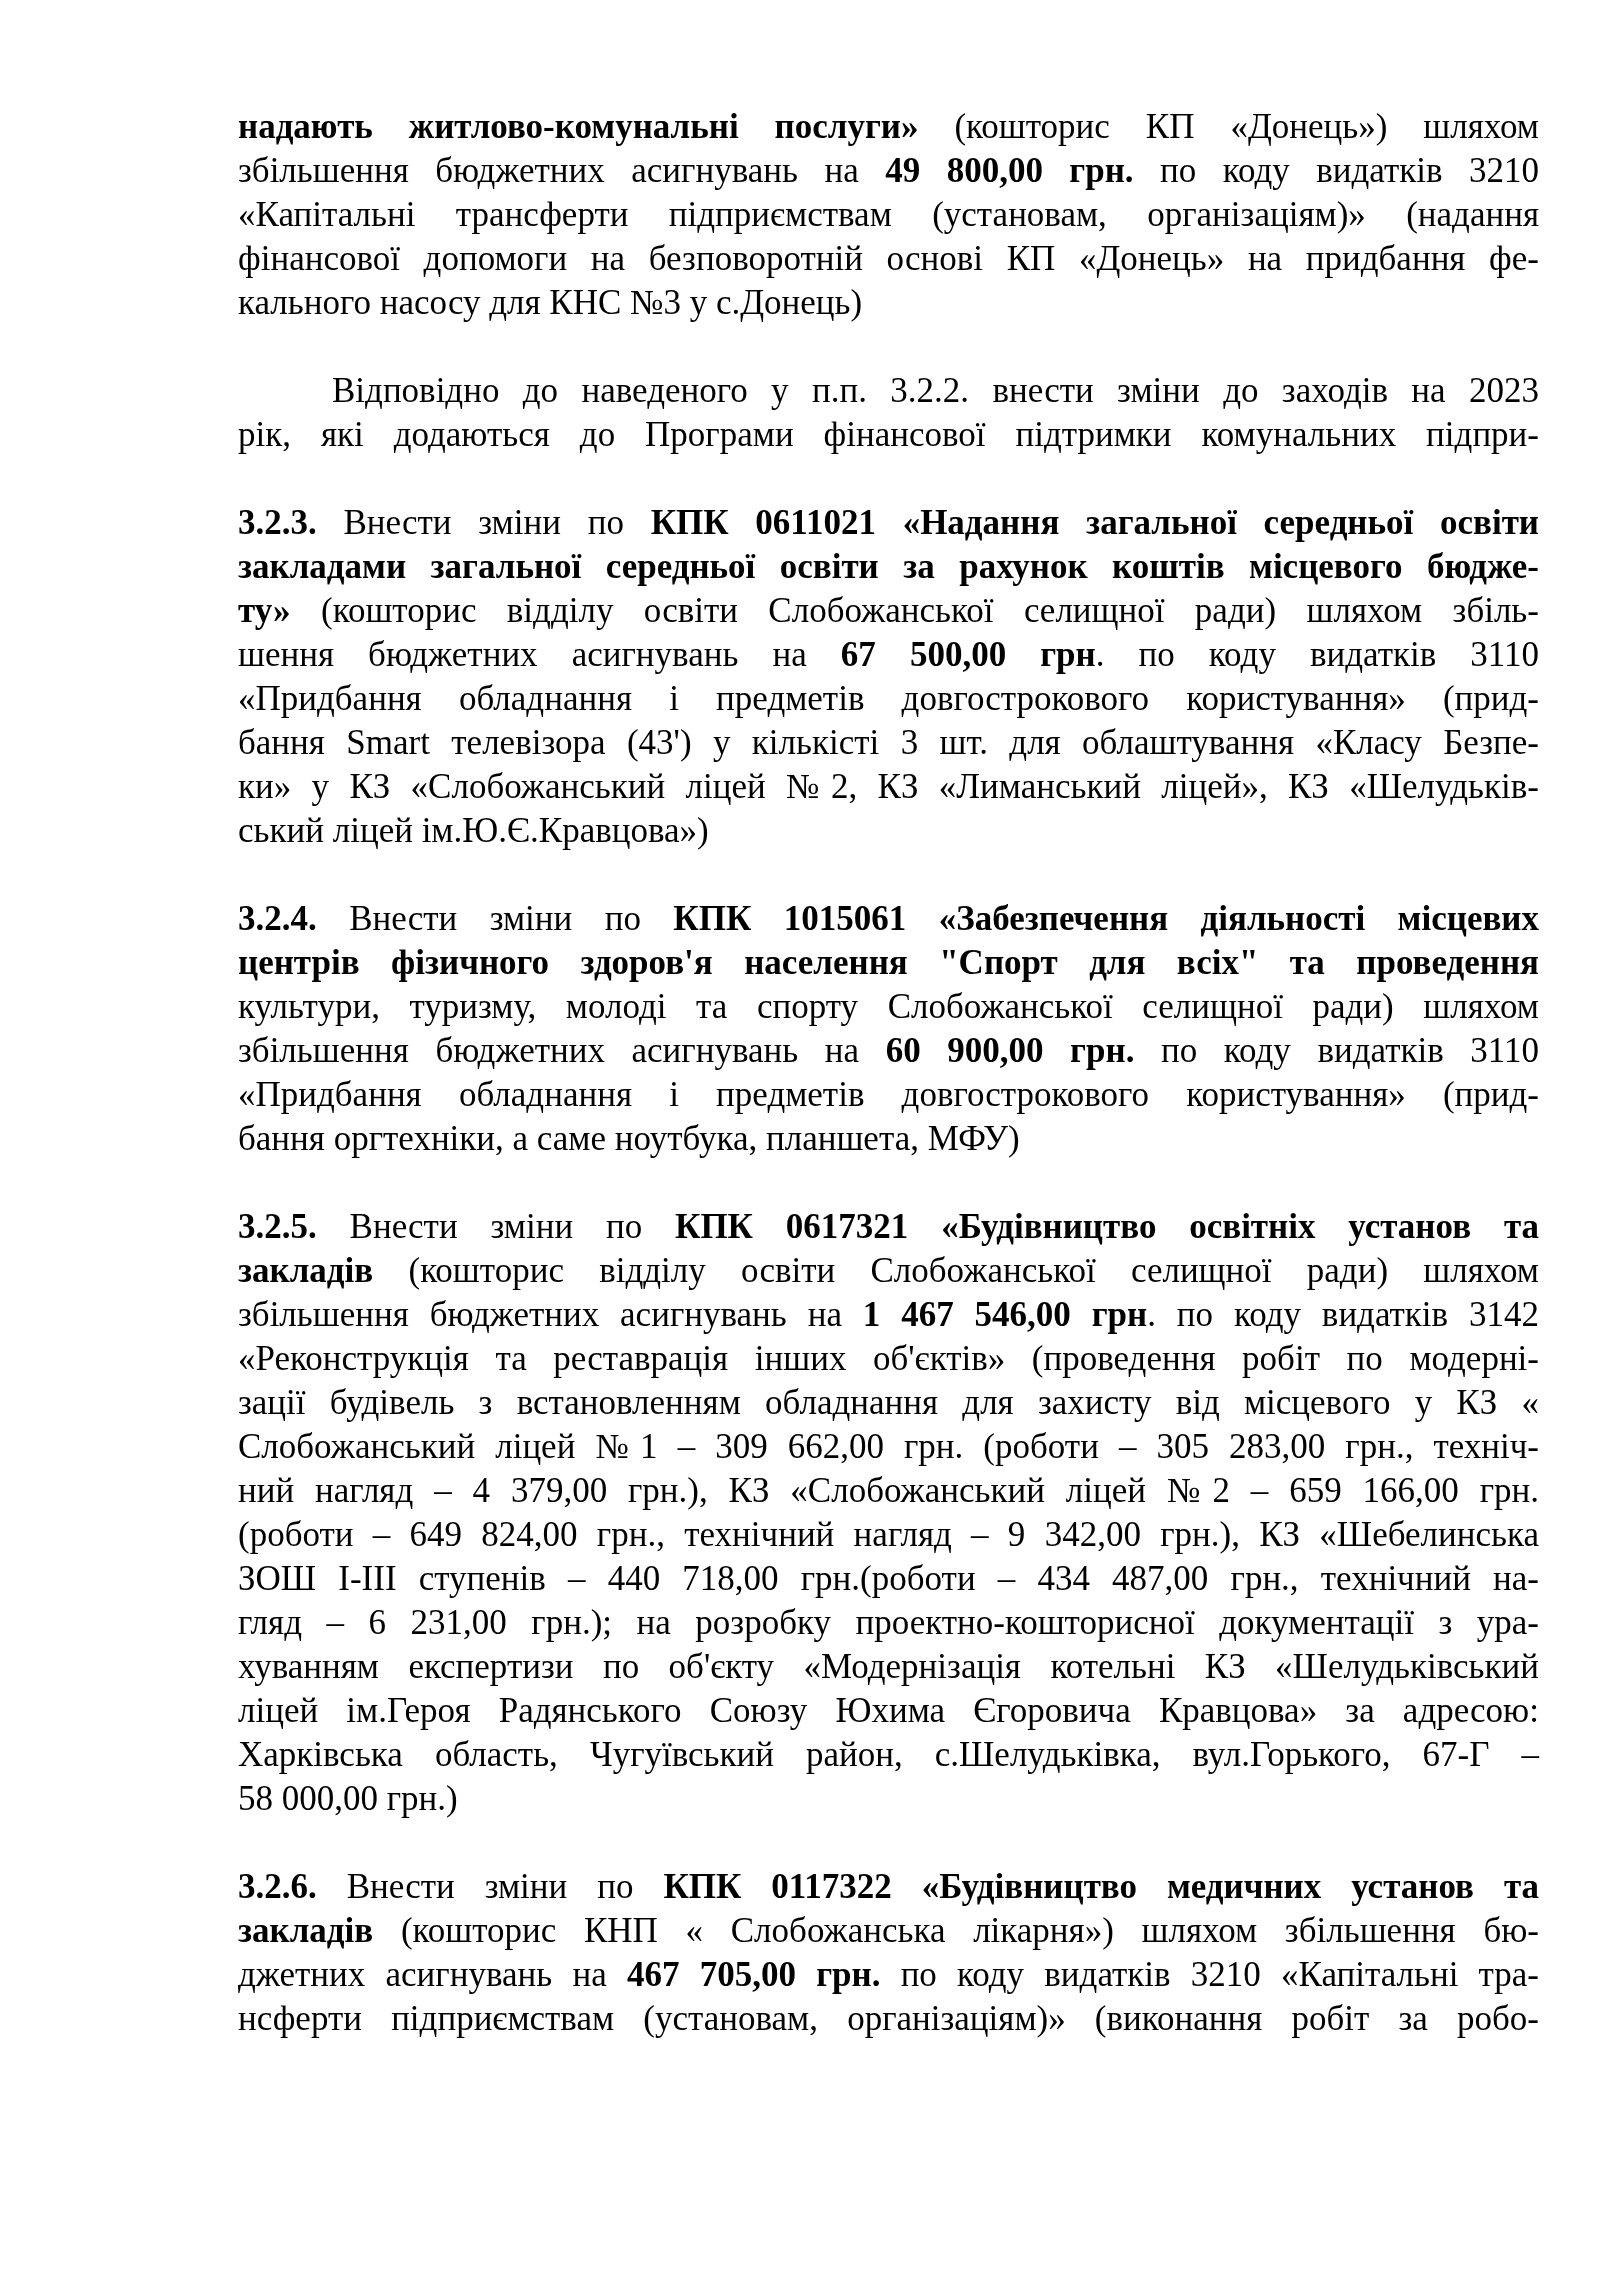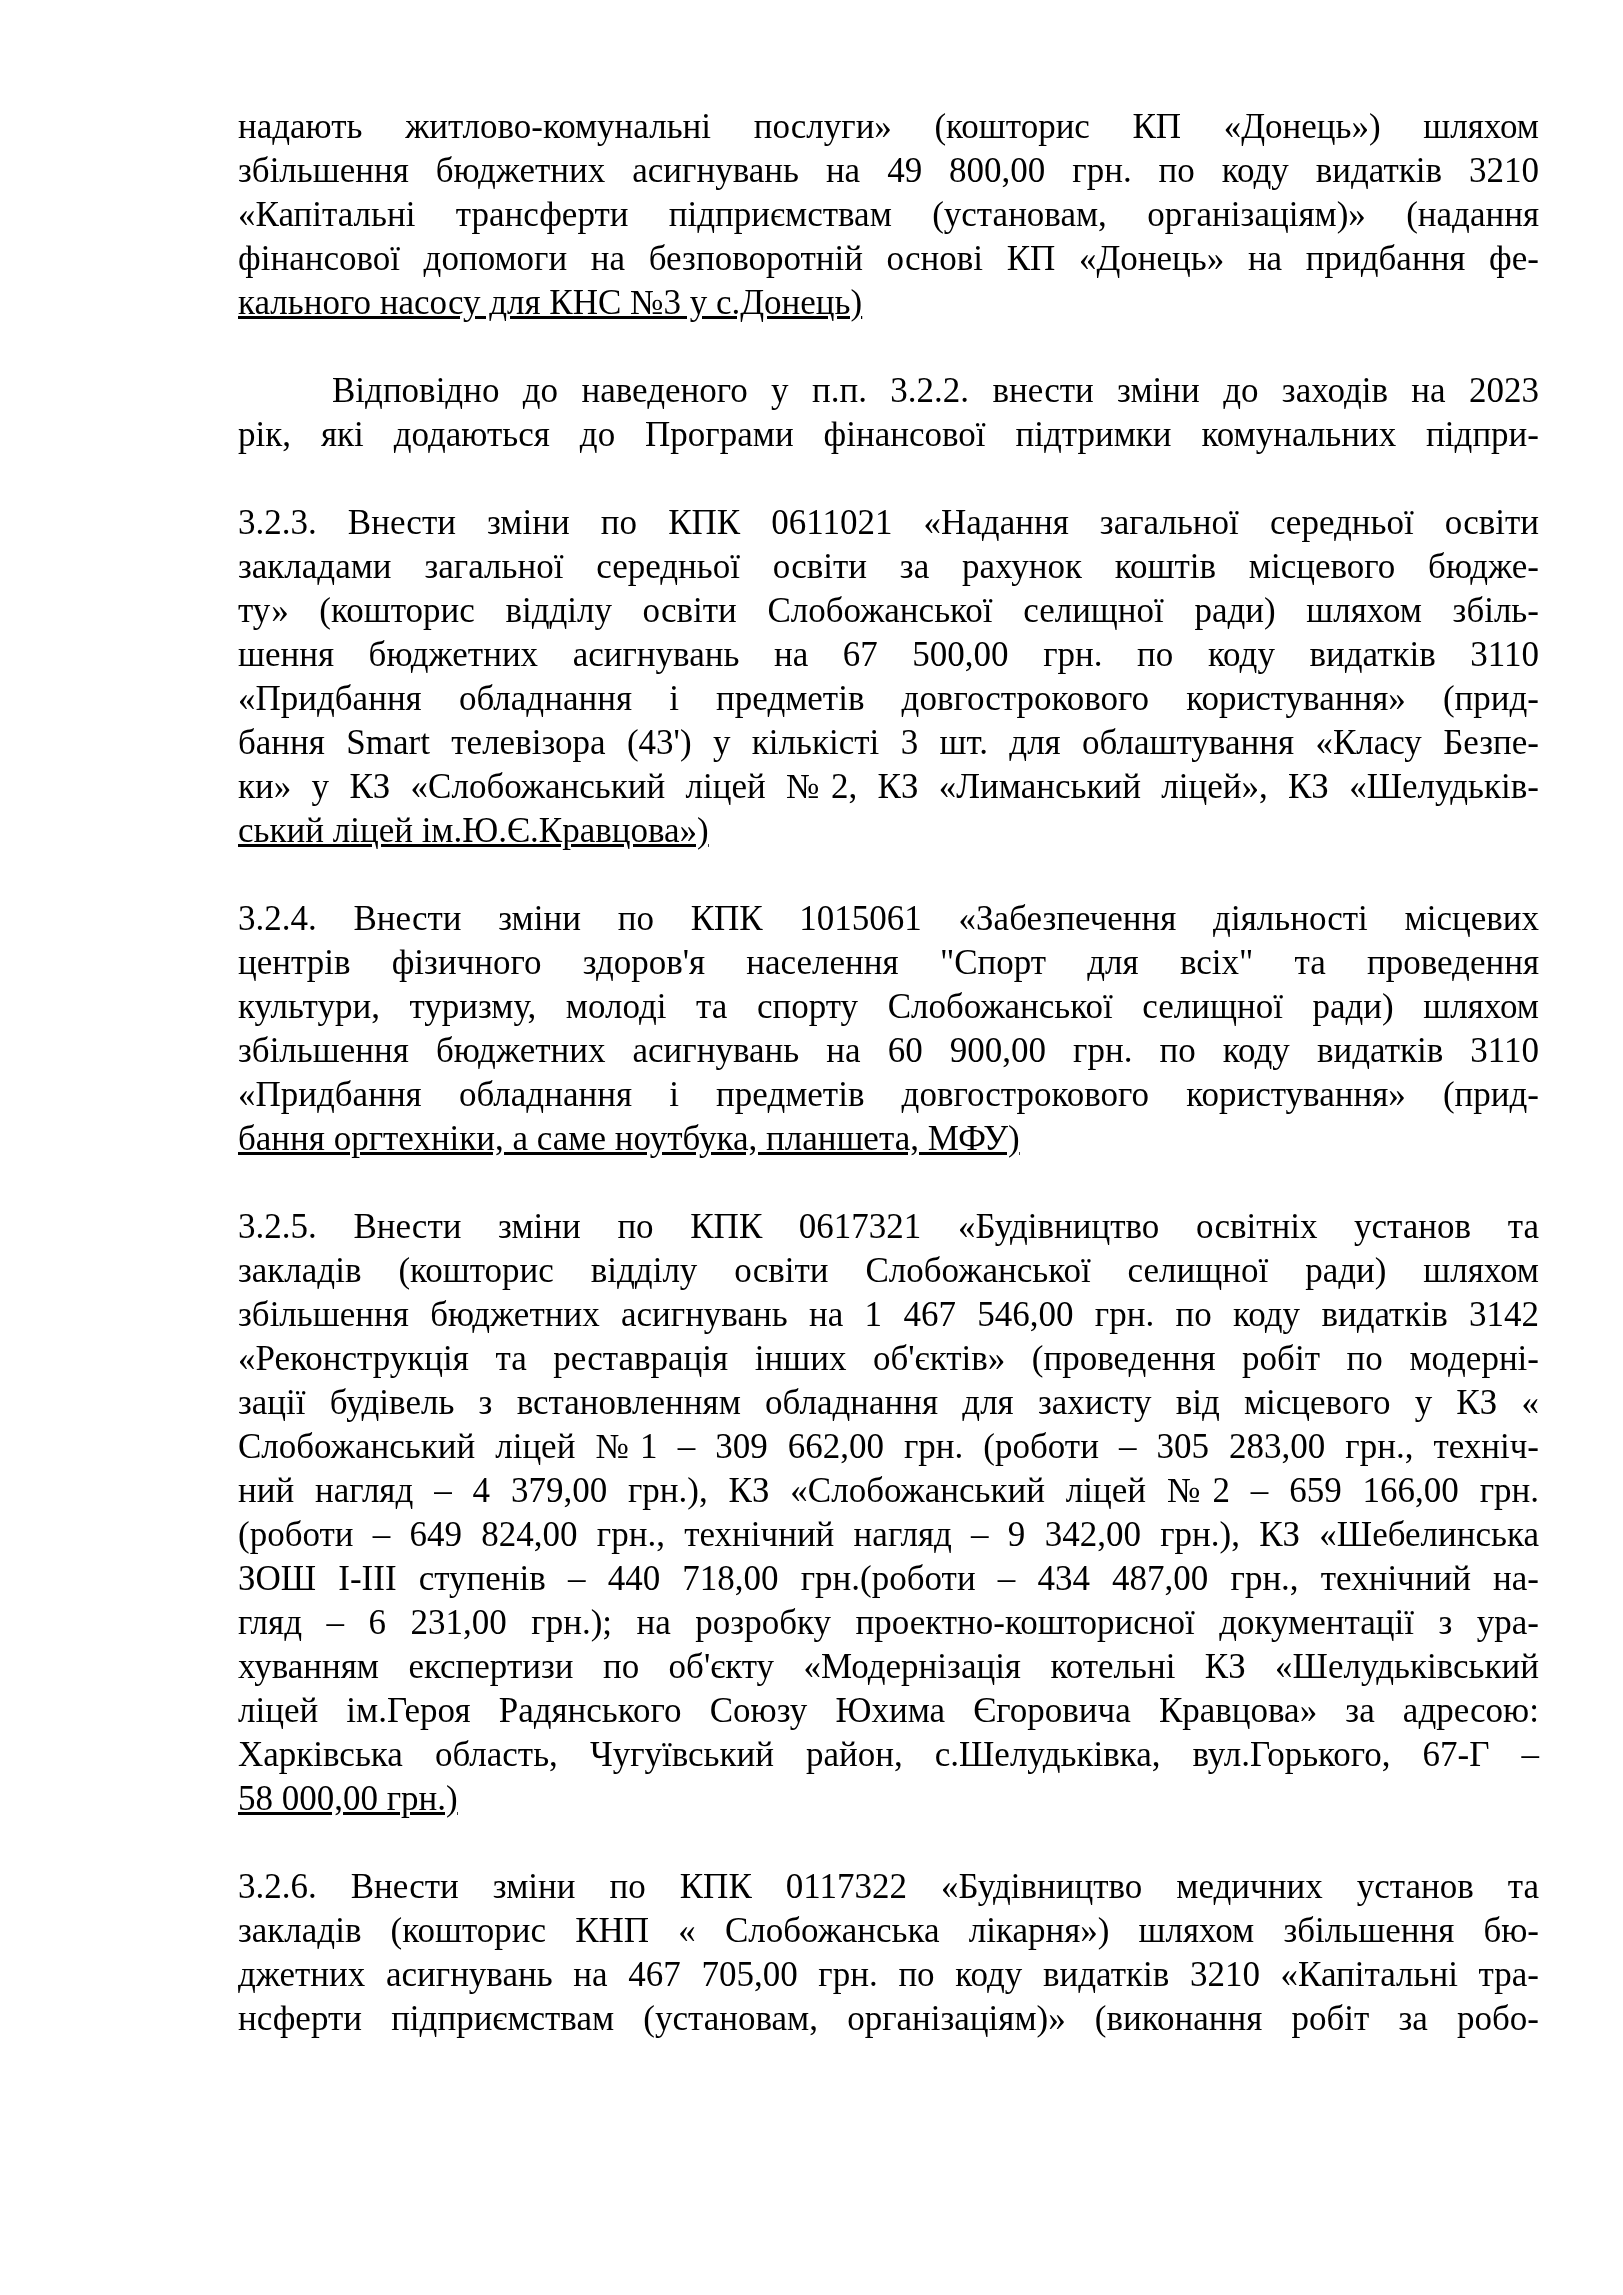--- a/index.html
+++ b/index.html
@@ -26,27 +26,26 @@
   .para + .para {
     margin-top: 44px;
   }
   .line {
     text-align: justify;
     text-align-last: justify;
     white-space: normal;
   }
   .line.pl {
     text-align-last: left;
-    text-decoration: underline;
   }
   .line.ind {
     padding-left: 94px;
   }
   .b {
-    font-weight: normal;
+    font-weight: bold;
     margin-top: 30px;
   }
 </style>
 </head>
 <body>
 
 <div class="page">
   <div id="doc-body">
       <div class="para">
         <div class="line"><span class="b">надають житлово-комунальні послуги»</span><span> (кошторис КП «Донець») шляхом</span></div>

